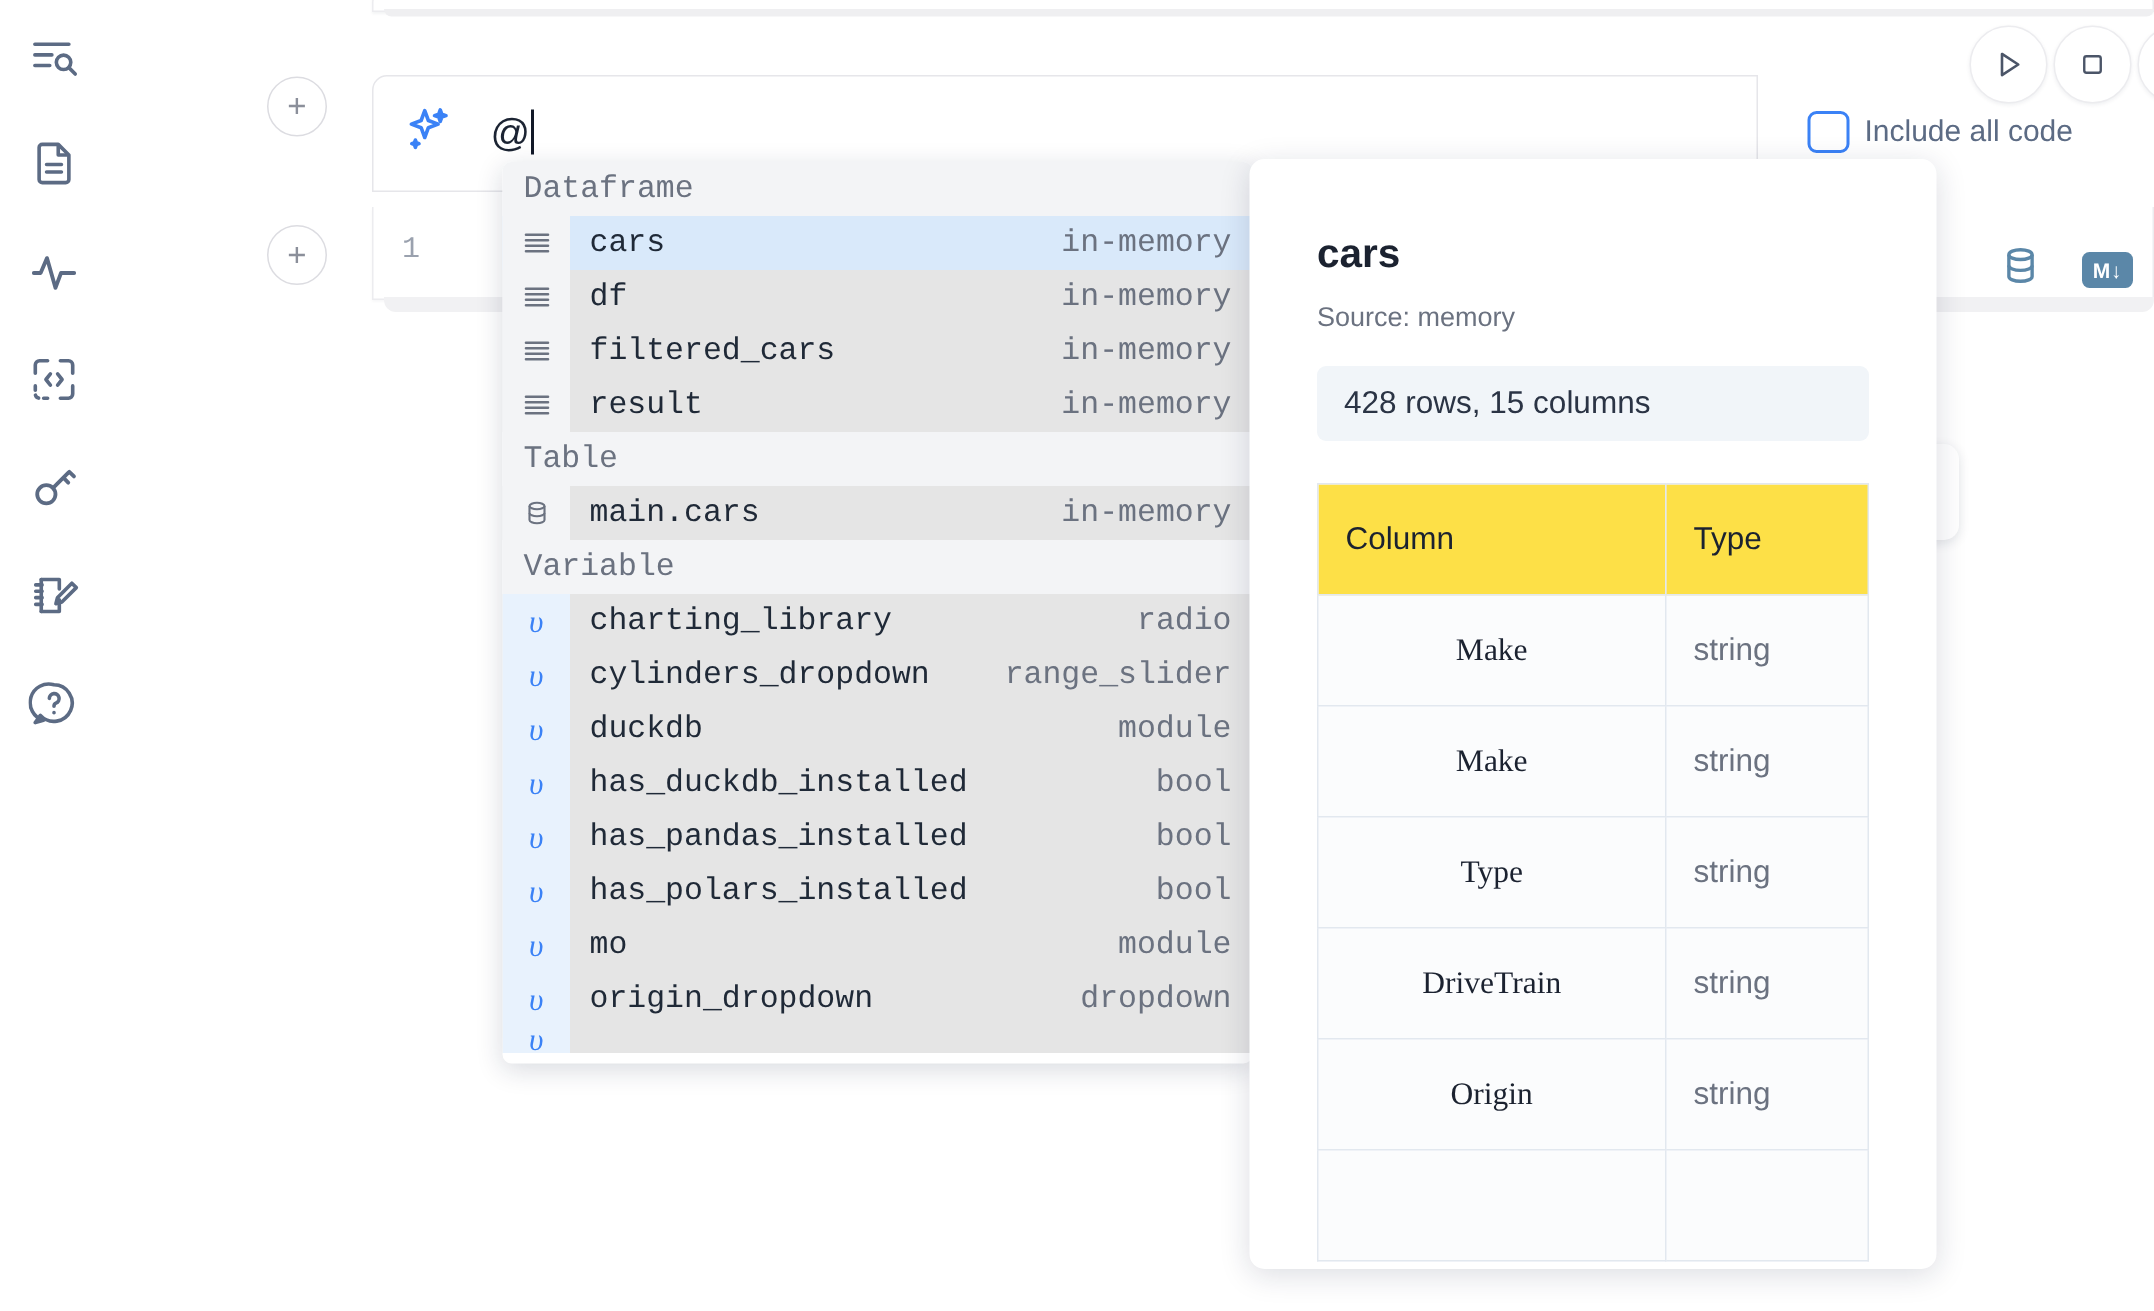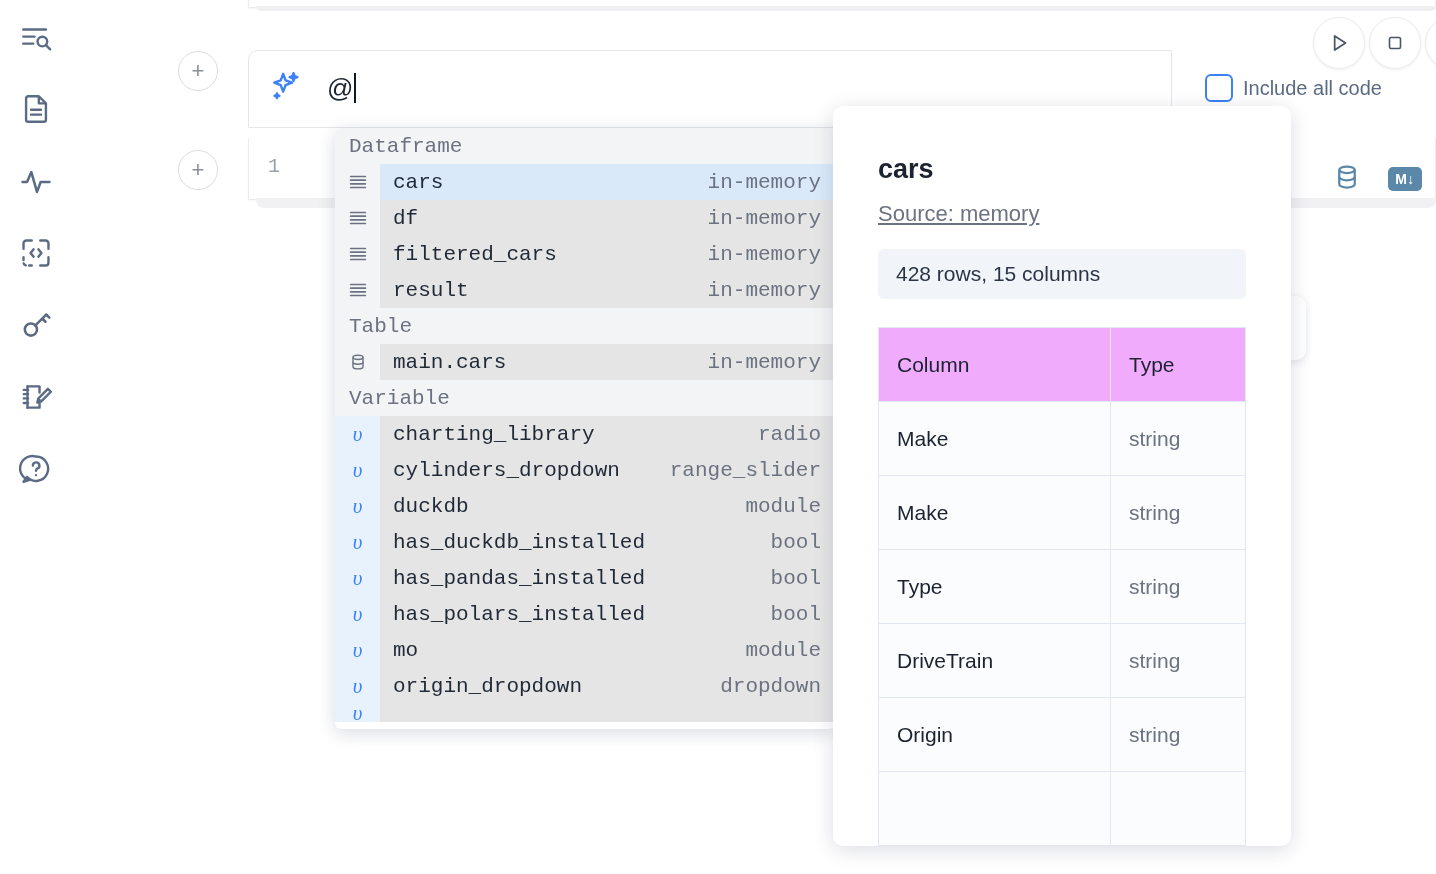--- a/index.html
+++ b/index.html
@@ -127,21 +127,20 @@
     font-size: 22px; font-weight: 700; color: #2b3445;
   }
 
   
   .ac-dropdown {
     position: absolute; left: 335px; top: 108px; width: 500px; height: 601px;
     background: #ffffff; border-radius: 6px;
     box-shadow: 0 4px 18px rgba(20,30,60,.16);
     overflow: hidden;
     font-family: "Liberation Mono", monospace;
-    margin-top: 20px;
   }
   .ac-section {
     height: 36px; background: #f3f4f6; display: flex; align-items: center;
     padding-left: 14px; font-size: 21px; color: #6b7280;
   }
   .ac-row {
     height: 36px; display: flex; align-items: center;
     font-size: 21px; color: #1f2937; background: #e5e5e5;
     cursor: pointer;
   }
@@ -164,36 +163,36 @@
   
   .preview {
     position: absolute; left: 833px; top: 106px; width: 458px; height: 740px;
     background: #ffffff; border-radius: 10px;
     box-shadow: 0 4px 20px rgba(20,30,60,.15);
     padding: 48px 45px 0 45px; overflow: hidden;
   }
   .pv-title {
     font-size: 27px; font-weight: 700; color: #1b2230; margin-bottom: 16px;
   }
-  .pv-source { font-size: 22px; color: #6b7280; margin-bottom: 22px; text-decoration: underline; }
+  .pv-source { font-size: 18px; color: #6b7280; margin-bottom: 22px; }
   .pv-shape {
     background: #f1f5f9; border-radius: 6px; padding: 13px 18px;
     font-size: 21px; color: #2b3445; margin-bottom: 28px;
   }
   .pv-table { width: 367px; border-collapse: collapse; table-layout: fixed; }
   .pv-table th, .pv-table td {
     border: 1px solid #e2e8ef; text-align: left;
     padding: 18px 18px; font-size: 21px; height: 74px;
   }
   .pv-table th {
-    background: #f0abfc; color: #1b2230; font-weight: 400;
+    background: #fde047; color: #1b2230; font-weight: 400;
     font-family: "Liberation Sans", sans-serif;
   }
   .pv-table td.col-name {
-    font-family: Liberation Sans, sans-serif; color: #1b2230; background: #fbfcfd;
+    font-family: Liberation Serif, serif; color: #1b2230; background: #fbfcfd; text-align: center;
   }
   .pv-table td.col-type {
     font-family: "Liberation Sans", sans-serif; color: #6b7280; background: #fbfcfd;
   }
   .pv-table col.c1 { width: 232px; }
   .pv-table col.c2 { width: 135px; }
 </style>
 </head>
 <body>
 

